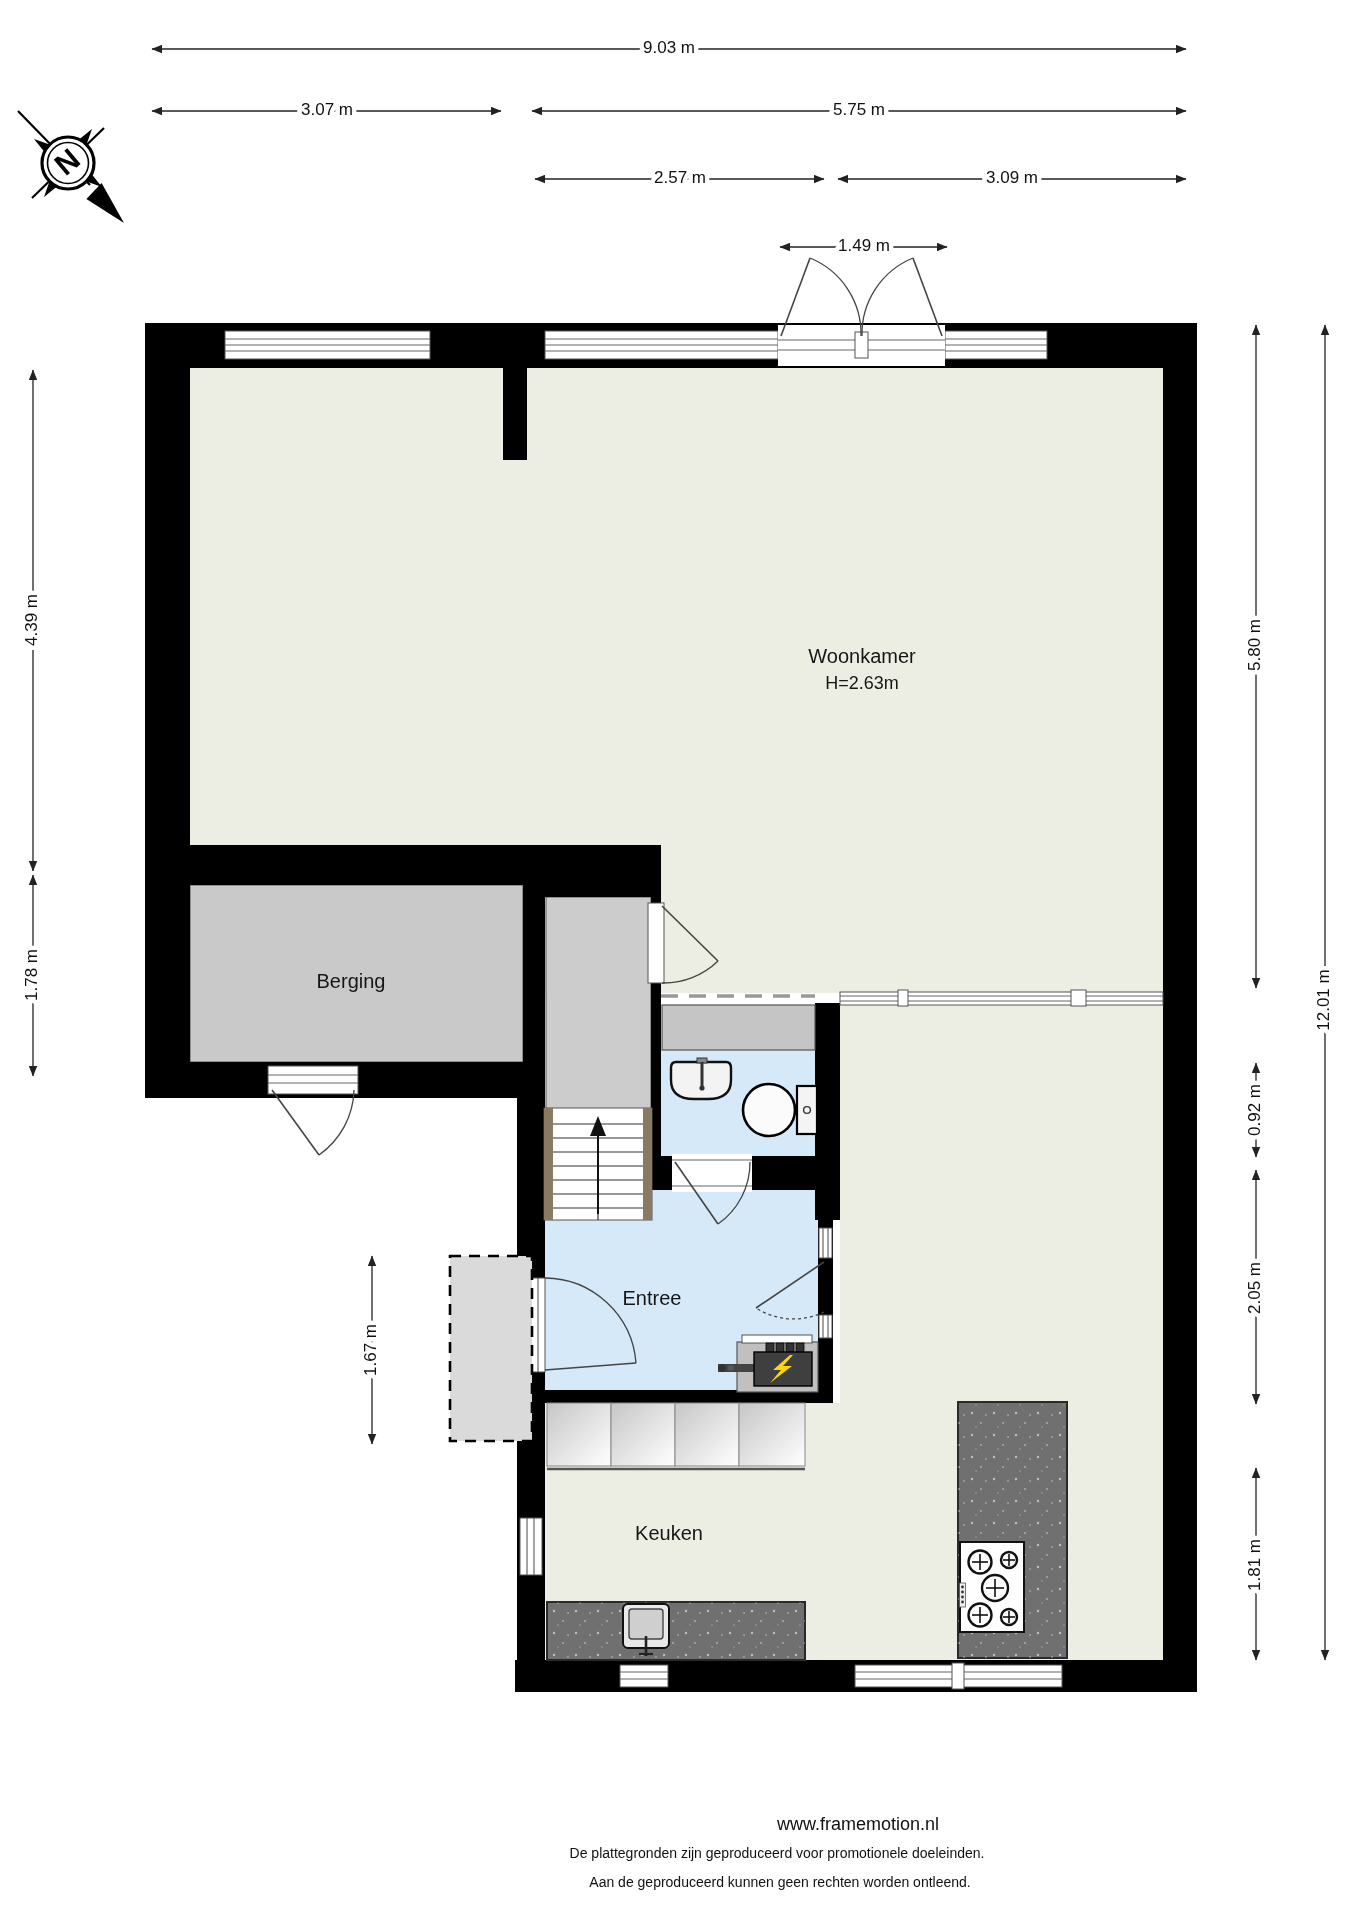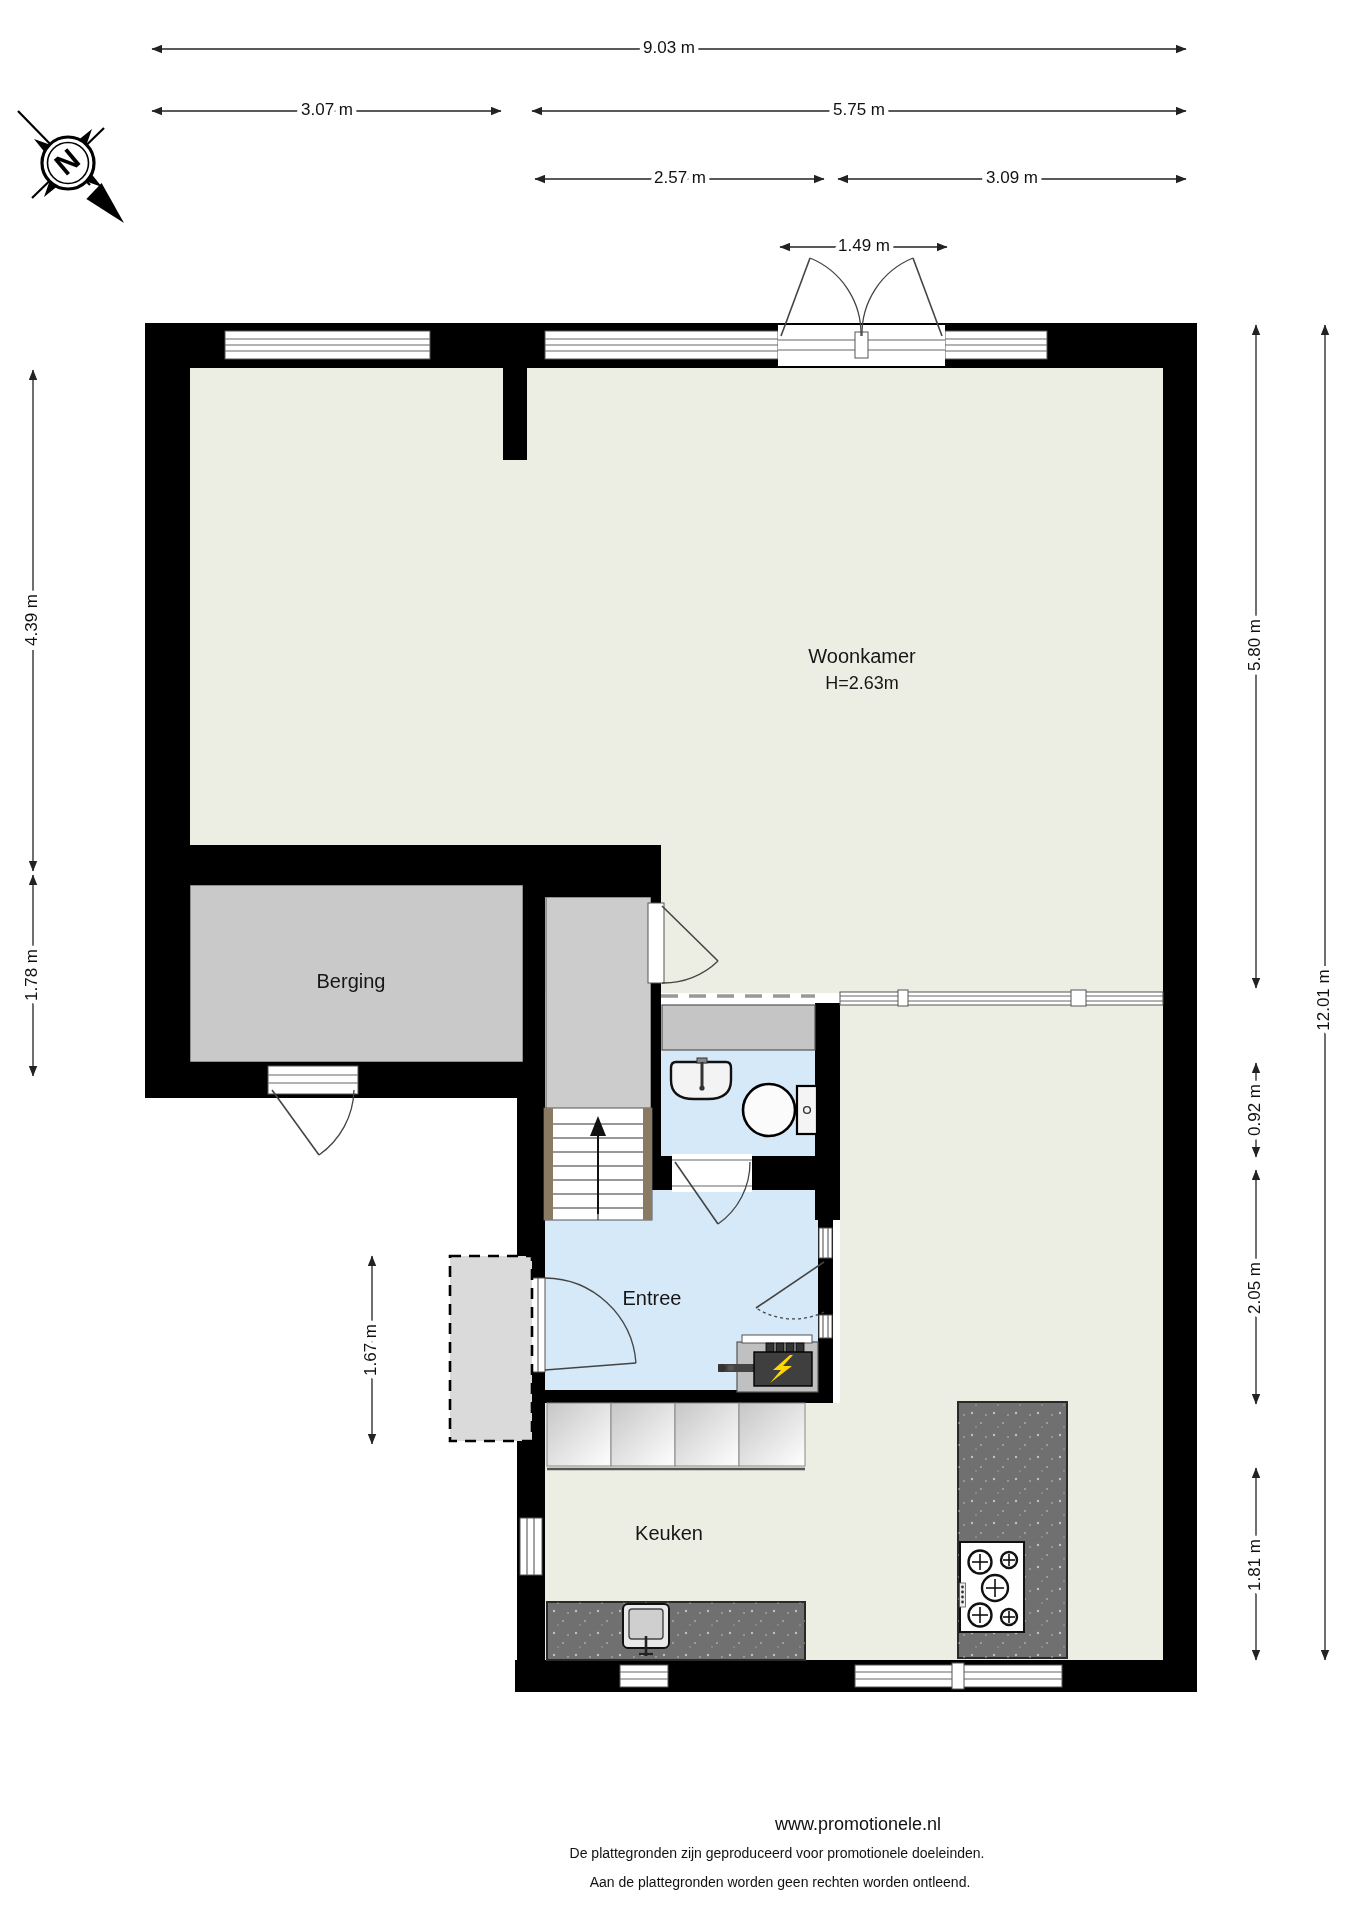--- a/index.html
+++ b/index.html
@@ -333,16 +333,16 @@
     <polygon points="24,-34 12.8,-2.3 34,24 2.3,12.8 -24,34 -12.8,2.3 -34,-24 -2.3,-12.8" fill="#000"></polygon>
     <line x1="-50" y1="-52" x2="22" y2="22" stroke="#000" stroke-width="2.2"></line>
     <line x1="-36" y1="35" x2="36" y2="-35" stroke="#000" stroke-width="2.2"></line>
     <polygon points="56,60 33.6,20.1 18.4,35.9" fill="#000"></polygon>
     <circle cx="0" cy="0" r="26" fill="#ffffff" stroke="#000" stroke-width="3.2"></circle>
     <circle cx="0" cy="0" r="20.5" fill="none" stroke="#000" stroke-width="1.6"></circle>
     <text x="0" y="1" class="compass-n" transform="rotate(-40 0 0)">N</text>
   </g>
 </svg>
 
-  <div class="footer-text f-site" style="left:858px;top:1814px;">www.promotionele.nl</div>
+  <div class="footer-text f-site" style="left:858px;top:1814px;">www.framemotion.nl</div>
   <div class="footer-text f-disc" style="left:777px;top:1845px;">De plattegronden zijn geproduceerd voor promotionele doeleinden.</div>
-  <div class="footer-text f-disc" style="left:780px;top:1874px;">Aan de plattegronden worden geen rechten worden ontleend.</div>
+  <div class="footer-text f-disc" style="left:780px;top:1874px;">Aan de geproduceerd kunnen geen rechten worden ontleend.</div>
 </div>
 
 </body></html>

